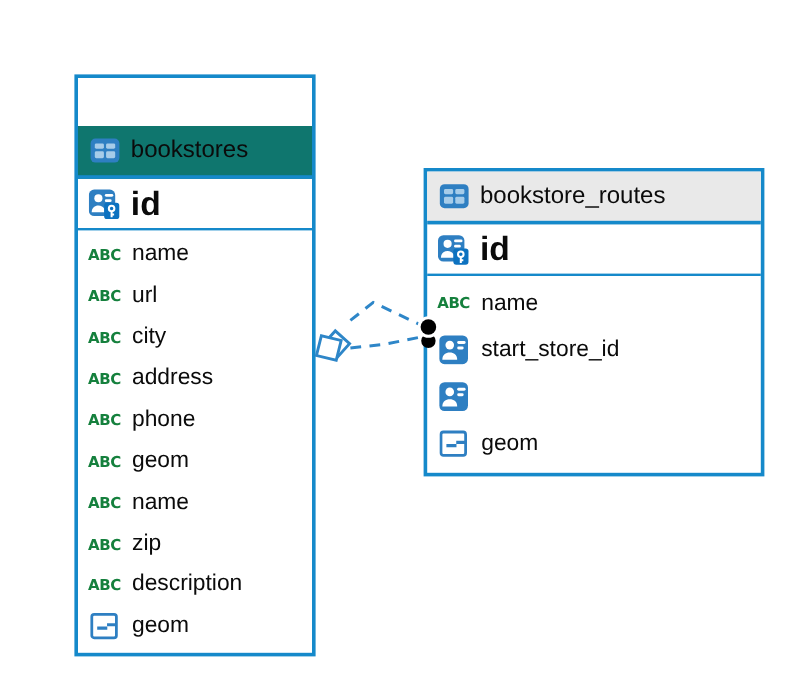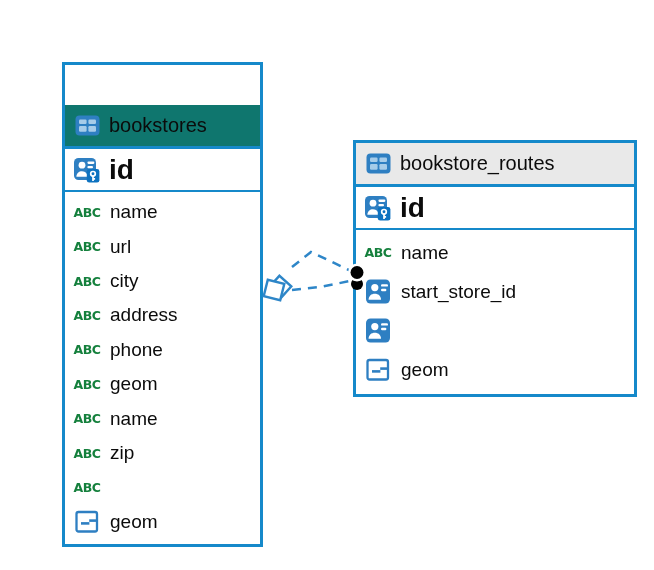--- a/index.html
+++ b/index.html
@@ -126,20 +126,21 @@
         <div class="row">
           <span class="icon abc">ABC</span>
           <span>name</span>
         </div>
         <div class="row">
           <span class="icon abc">ABC</span>
           <span>zip</span>
         </div>
         <div class="row">
           <span class="icon abc">ABC</span>
+          <span>description</span>
         </div>
         <div class="row">
           <span class="icon">
             <svg width="24" height="24" viewBox="0 0 24 24">
               <rect x="1.5" y="2" width="20.5" height="19.5" rx="2" fill="none" stroke="#2E7FC2" stroke-width="2.3"></rect>
               <path d="M6 13.4h8.4" stroke="#2E7FC2" stroke-width="2.6"></path>
               <path d="M14.2 10.6h7.6" stroke="#2E7FC2" stroke-width="2.6"></path>
             </svg>
           </span>
           <span>geom</span>

